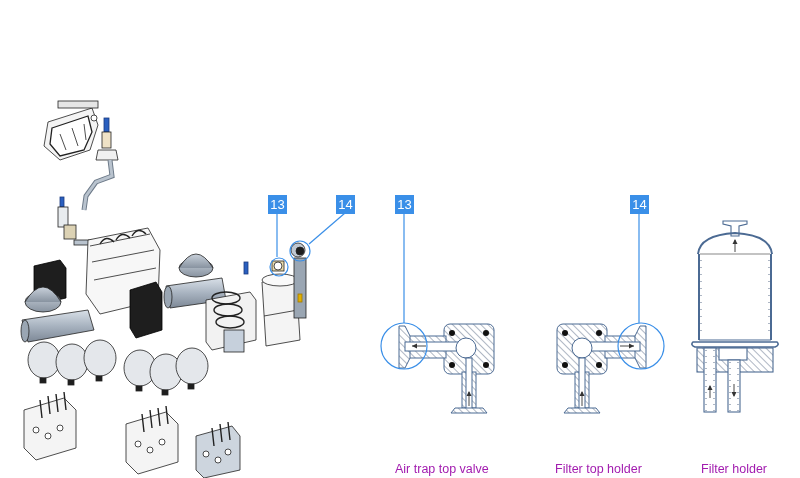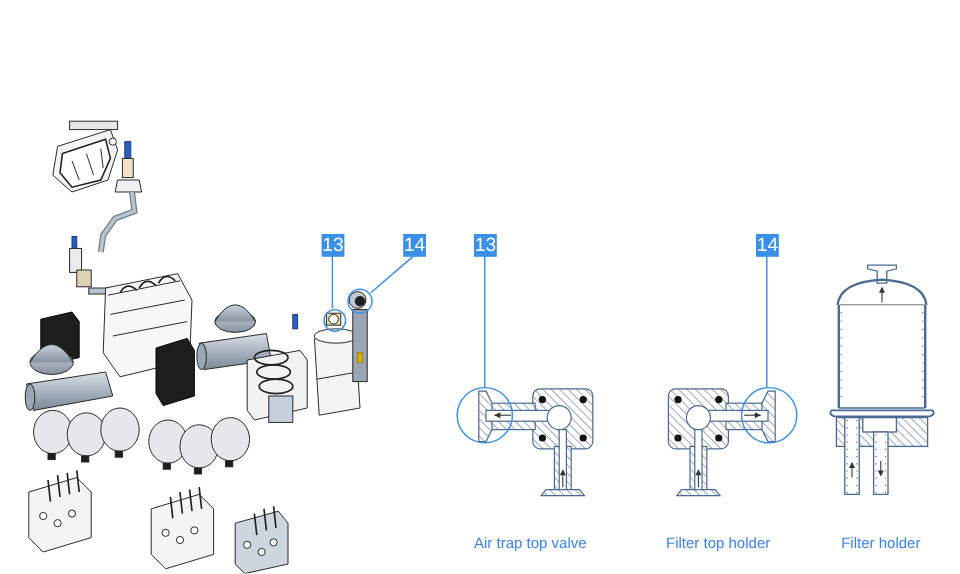--- a/index.html
+++ b/index.html
@@ -1,22 +1,22 @@
 <!DOCTYPE html>
 <html><head>
 <meta charset="utf-8">
 <style>
   html, body { margin: 0; padding: 0; background: #ffffff; }
   body { width: 800px; height: 478px; position: relative; overflow: hidden;
          font-family: "Liberation Sans", "DejaVu Sans", sans-serif; }
   .canvas { position: absolute; left: 0; top: 0; width: 800px; height: 478px; }
   .badge { position: absolute; width: 19px; height: 19px; background: #3a8fe8;
-           color: #ffffff; font-size: 16px; line-height: 19px; text-align: center;
+           color: #ffffff; font-size: 13px; line-height: 19px; text-align: center;
            font-family: "Liberation Sans", sans-serif; }
-  .caption { position: absolute; top: 446px; font-size: 12.5px; color: #3b82f6;
+  .caption { position: absolute; top: 462px; font-size: 12.5px; color: #a21caf;
              white-space: nowrap; font-family: "Liberation Sans", sans-serif; }
 </style>
 </head>
 <body>
 
 <div class="canvas">
 
   <svg width="800" height="478" viewBox="0 0 800 478" style="position:absolute;left:0;top:0">
     <defs>
       <pattern id="hatch" width="5" height="5" patternUnits="userSpaceOnUse" patternTransform="rotate(-45)">

